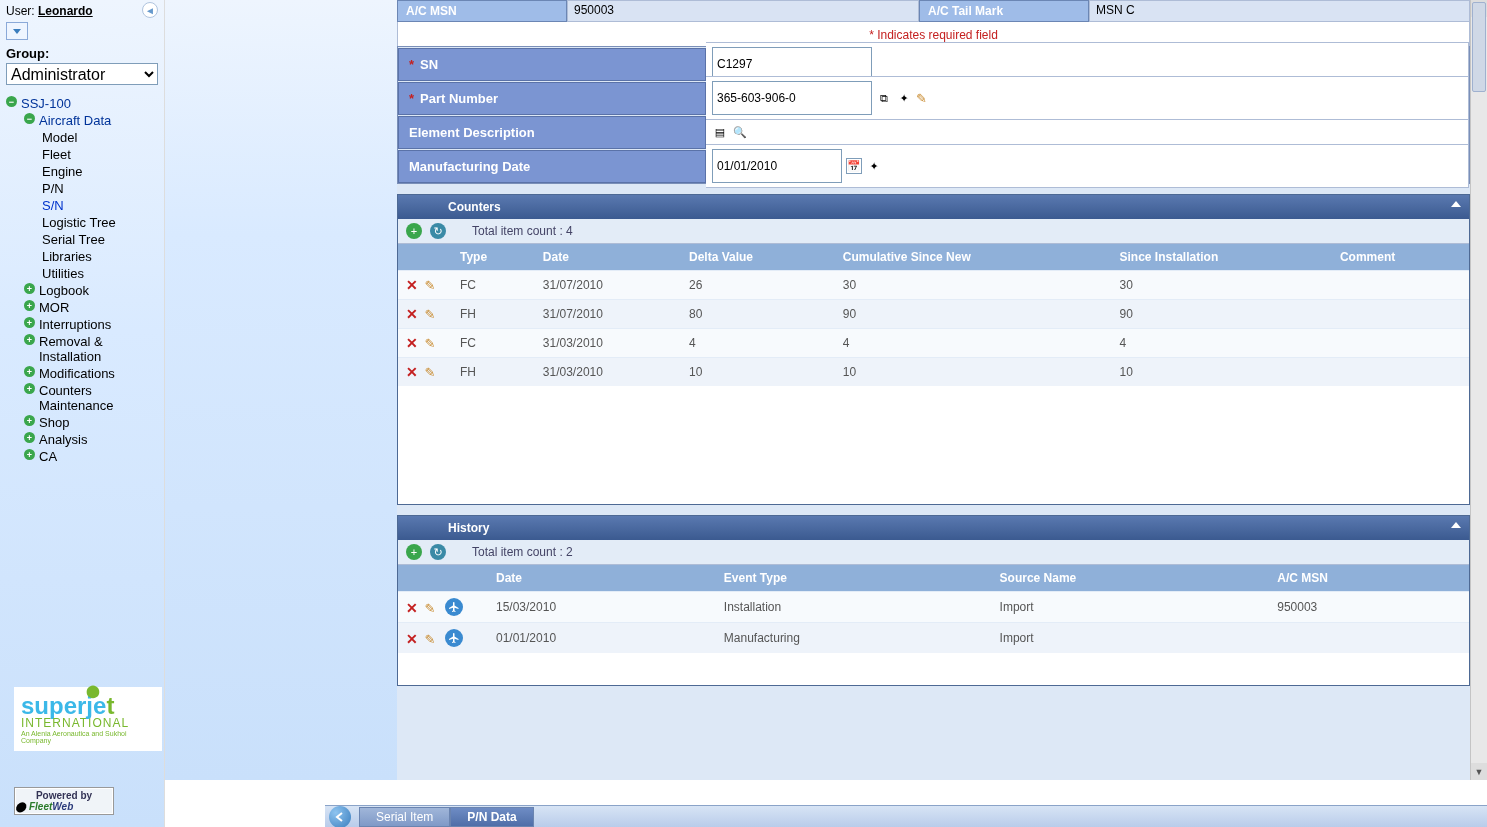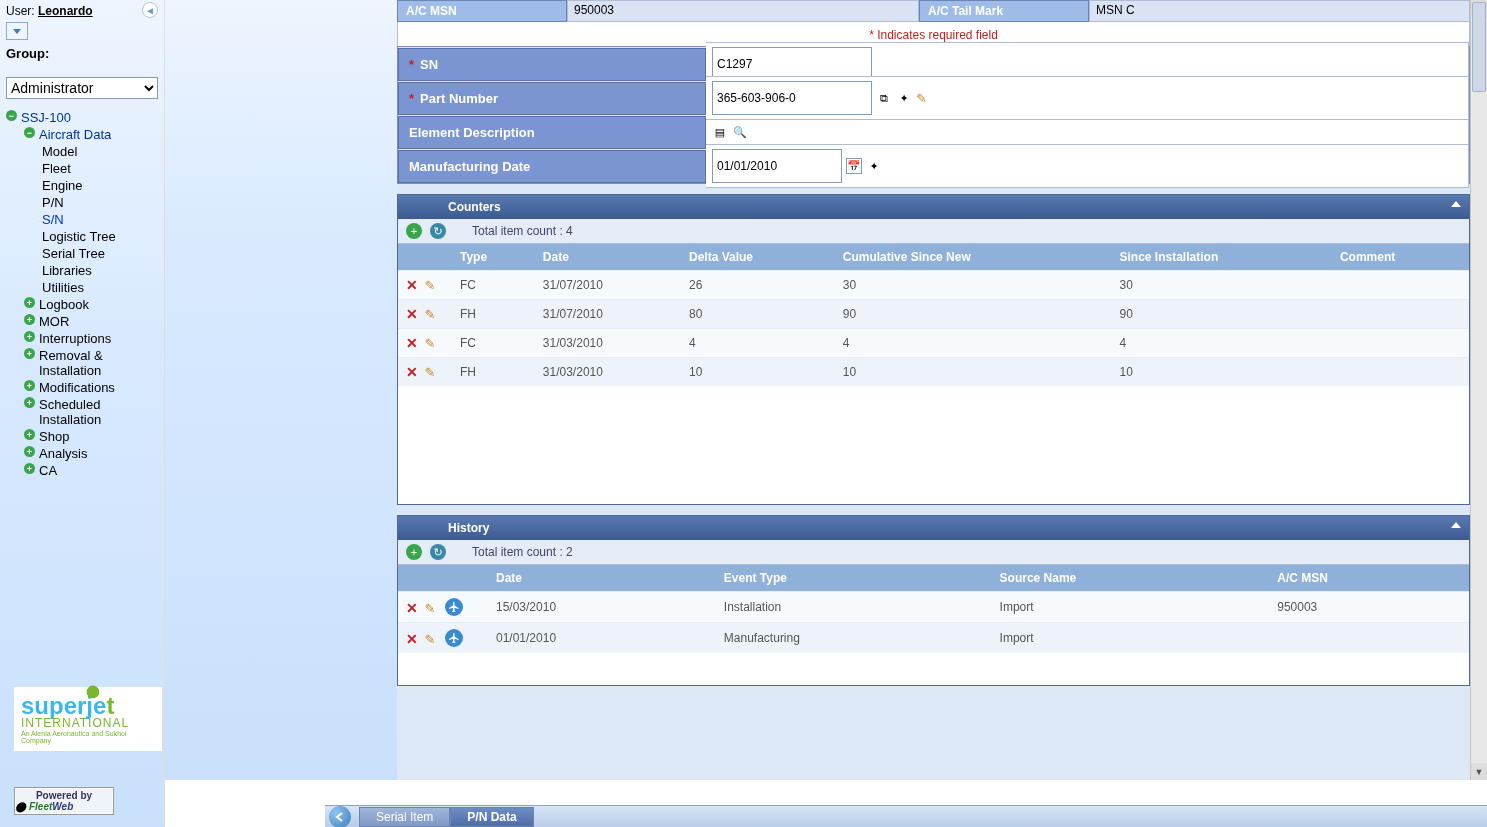--- a/index.html
+++ b/index.html
@@ -28,21 +28,21 @@
     border: 1px solid #b0c4de; display:flex; align-items:center; justify-content:center;
     font-size: 10px; color:#6699cc; background:#fff;
   }
   .dropdown-icon-btn {
     width: 22px; height: 18px; background:#eef5ff;
     border:1px solid #8aa9d8; display:flex; align-items:center; justify-content:center;
   }
   .group-label { margin-top: 6px; color:#000; font-weight: bold; font-size: 13px; }
   .group-select {
     width: 100%; height: 22px; border:1px solid #7f9db9; background:#fff;
-    margin-top: 16px; font-size: 14px;
+    margin-top: 2px; font-size: 16px;
   }
 
   .tree { margin-top: 10px; }
   .tree-node { display:flex; align-items:flex-start; padding:1px 0; }
   .tree-indent-1 { padding-left: 0px; }
   .tree-indent-2 { padding-left: 18px; }
   .tree-indent-3 { padding-left: 36px; }
   .tree-bullet {
     width:11px; height:11px; border-radius:50%; background:#3aa64c;
     display:inline-flex; align-items:center; justify-content:center;
@@ -290,21 +290,21 @@
       <div class="tree-node tree-indent-2">
           <span class="tree-bullet plus"></span>
           <span class="tree-label">Removal &amp; Installation</span>
         </div>
       <div class="tree-node tree-indent-2">
           <span class="tree-bullet plus"></span>
           <span class="tree-label">Modifications</span>
         </div>
       <div class="tree-node tree-indent-2">
           <span class="tree-bullet plus"></span>
-          <span class="tree-label">Scheduled Installation</span>
+          <span class="tree-label">Counters Maintenance</span>
         </div>
       <div class="tree-node tree-indent-2">
           <span class="tree-bullet plus"></span>
           <span class="tree-label">Shop</span>
         </div>
       <div class="tree-node tree-indent-2">
           <span class="tree-bullet plus"></span>
           <span class="tree-label">Analysis</span>
         </div>
       <div class="tree-node tree-indent-2">

